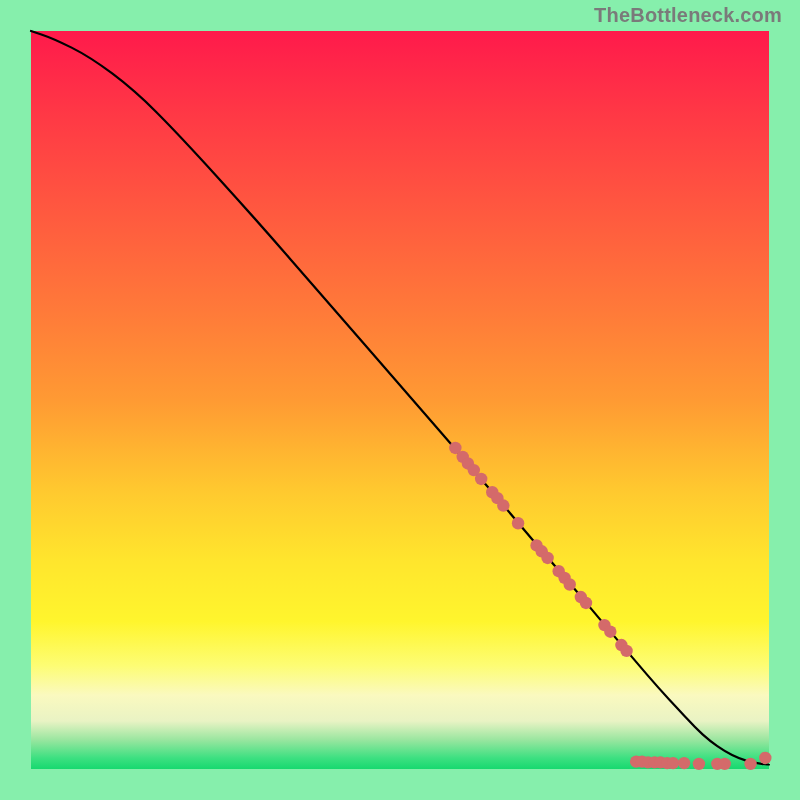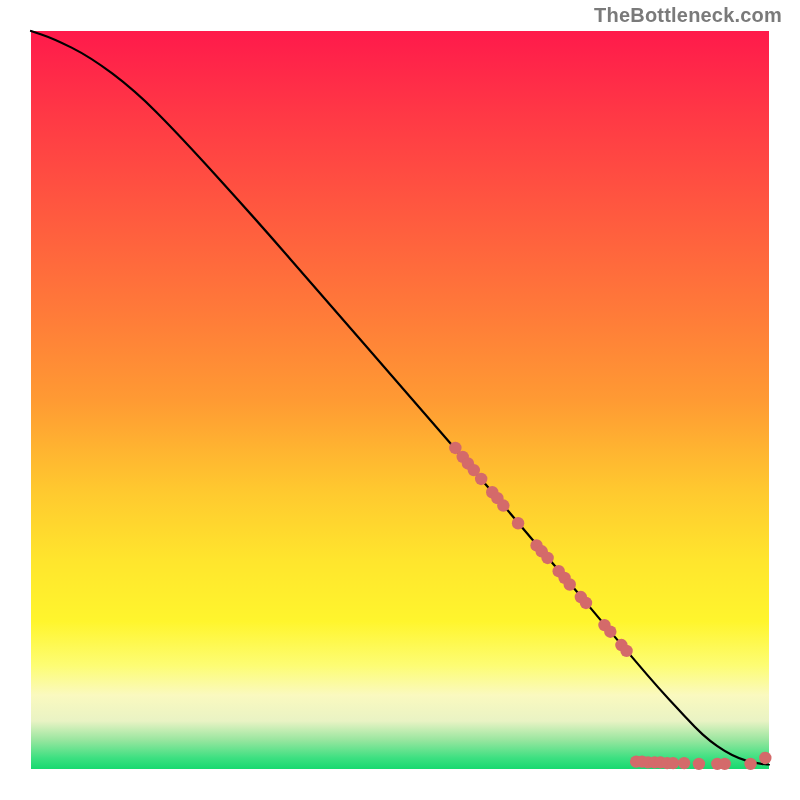--- a/index.html
+++ b/index.html
@@ -8,21 +8,21 @@
     width: 800px;
     height: 800px;
     background: #000;
     font-family: Arial, Helvetica, sans-serif;
     overflow: hidden;
   }
   .stage {
     position: relative;
     width: 800px;
     height: 800px;
-    background: #ffffff;
+    background: #86efac;
   }
   .watermark {
     position: absolute;
     top: 4px;
     right: 18px;
     color: #7a7a7a;
     font-size: 20px;
     font-weight: 600;
     letter-spacing: 0.2px;
     user-select: none;

